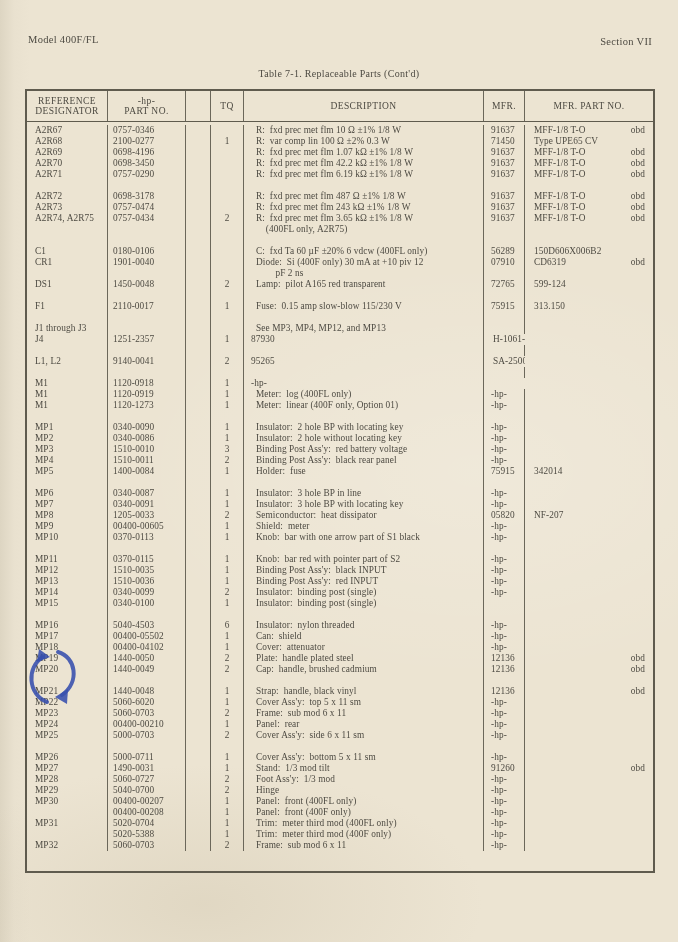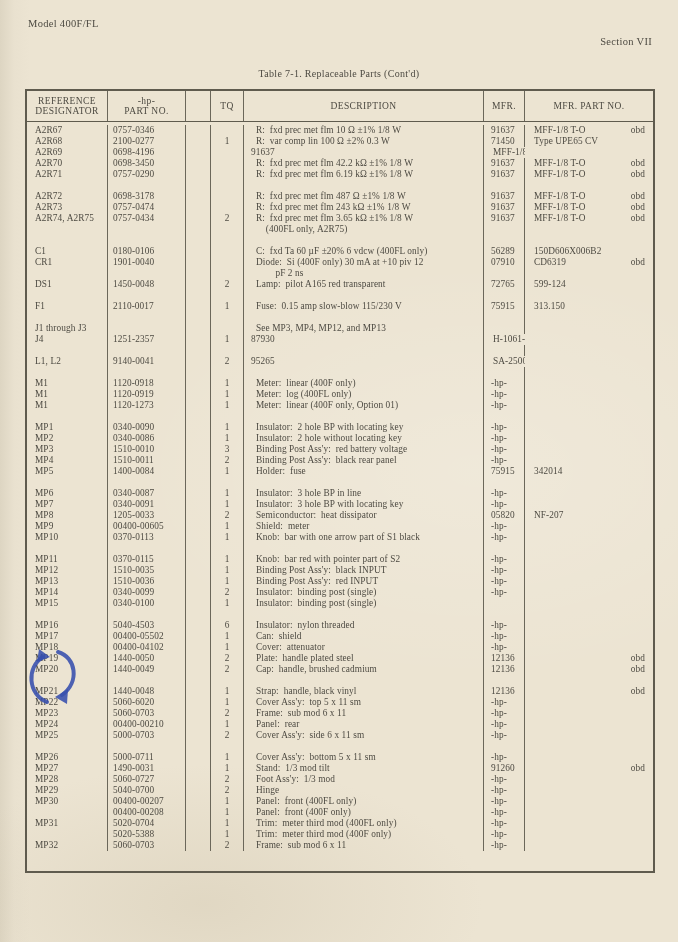--- a/index.html
+++ b/index.html
@@ -11,21 +11,21 @@
     font-family:"Liberation Serif", "DejaVu Serif", serif;
     color:#4d4a42;
   }
   .page-noise {
     position:absolute; inset:0; pointer-events:none;
     background:
       radial-gradient(ellipse 400px 200px at 30% 96%, rgba(190,178,150,0.25), transparent 70%),
       radial-gradient(ellipse 500px 300px at 70% 50%, rgba(255,255,252,0.18), transparent 70%);
   }
   .corner-label { position:absolute; font-size:10.5px; letter-spacing:0.3px; white-space:nowrap; }
-  #model-label   { left:28px;  top:18px; }
+  #model-label   { left:28px;  top:34px; }
   #section-label { right:26px; top:36px;margin-left:47px; }
   #footer-left   { left:28px;  top:886px; font-size:10px; }
   #footer-right  { right:34px; top:891px; font-size:10px; }
   #table-title {
     position:absolute; top:68px; left:0; width:100%;
     text-align:center; font-size:10px; letter-spacing:0.3px;
   }
   
   .ptable {
     position:absolute; left:25px; top:89px; width:630px; height:784px;
@@ -99,20 +99,21 @@
         <div class="c-tq">1</div>
         <div class="c-desc">R:  var comp lin 100 Ω ±2% 0.3 W</div>
         <div class="c-mfr">71450</div>
         <div class="c-mpn"><span>Type UPE65 CV</span><span></span></div>
       </div>
       <div class="tgrid-row prow">
         <div class="c-ref">A2R69</div>
         <div class="c-part">0698-4196</div>
         <div class="c-spacer"></div>
         <div class="c-tq"></div>
+        <div class="c-desc">R:  fxd prec met flm 1.07 kΩ ±1% 1/8 W</div>
         <div class="c-mfr">91637</div>
         <div class="c-mpn"><span>MFF-1/8 T-O</span><span>obd</span></div>
       </div>
       <div class="tgrid-row prow">
         <div class="c-ref">A2R70</div>
         <div class="c-part">0698-3450</div>
         <div class="c-spacer"></div>
         <div class="c-tq"></div>
         <div class="c-desc">R:  fxd prec met flm 42.2 kΩ ±1% 1/8 W</div>
         <div class="c-mfr">91637</div>
@@ -285,21 +286,20 @@
         <div class="c-tq"></div>
         <div class="c-desc"></div>
         <div class="c-mfr"></div>
         <div class="c-mpn"><span></span><span></span></div>
       </div>
       <div class="tgrid-row prow">
         <div class="c-ref">M1</div>
         <div class="c-part">1120-0918</div>
         <div class="c-spacer"></div>
         <div class="c-tq">1</div>
-        <div class="c-desc">Meter:  linear (400F only)</div>
         <div class="c-mfr">-hp-</div>
         <div class="c-mpn"><span></span><span></span></div>
       </div>
       <div class="tgrid-row prow">
         <div class="c-ref">M1</div>
         <div class="c-part">1120-0919</div>
         <div class="c-spacer"></div>
         <div class="c-tq">1</div>
         <div class="c-desc">Meter:  log (400FL only)</div>
         <div class="c-mfr">-hp-</div>

